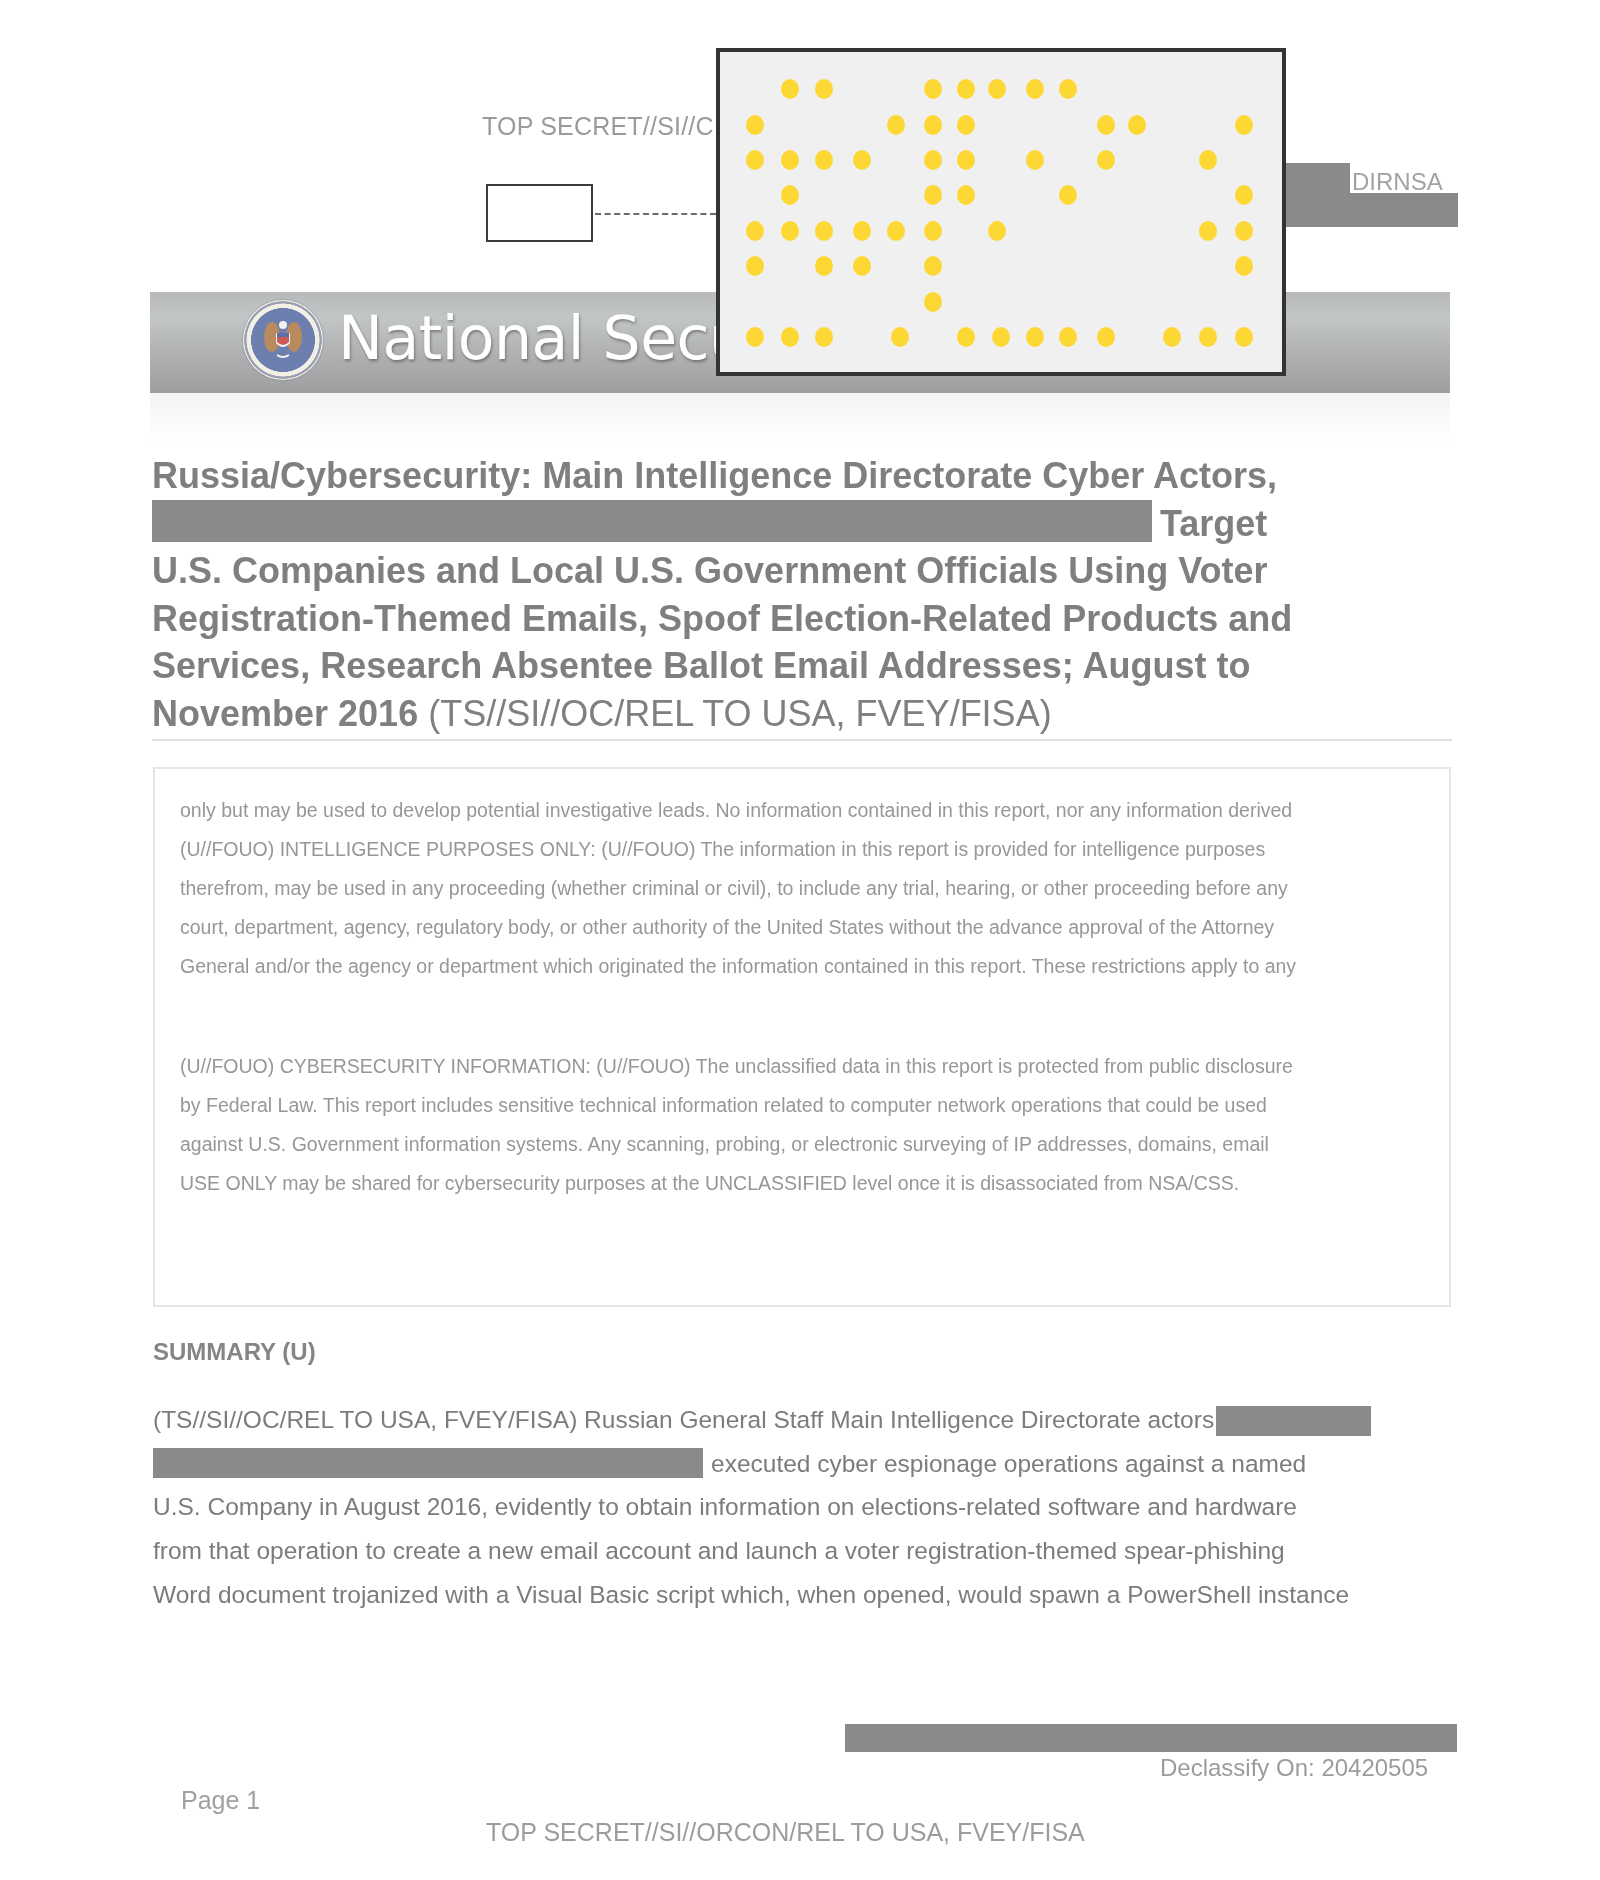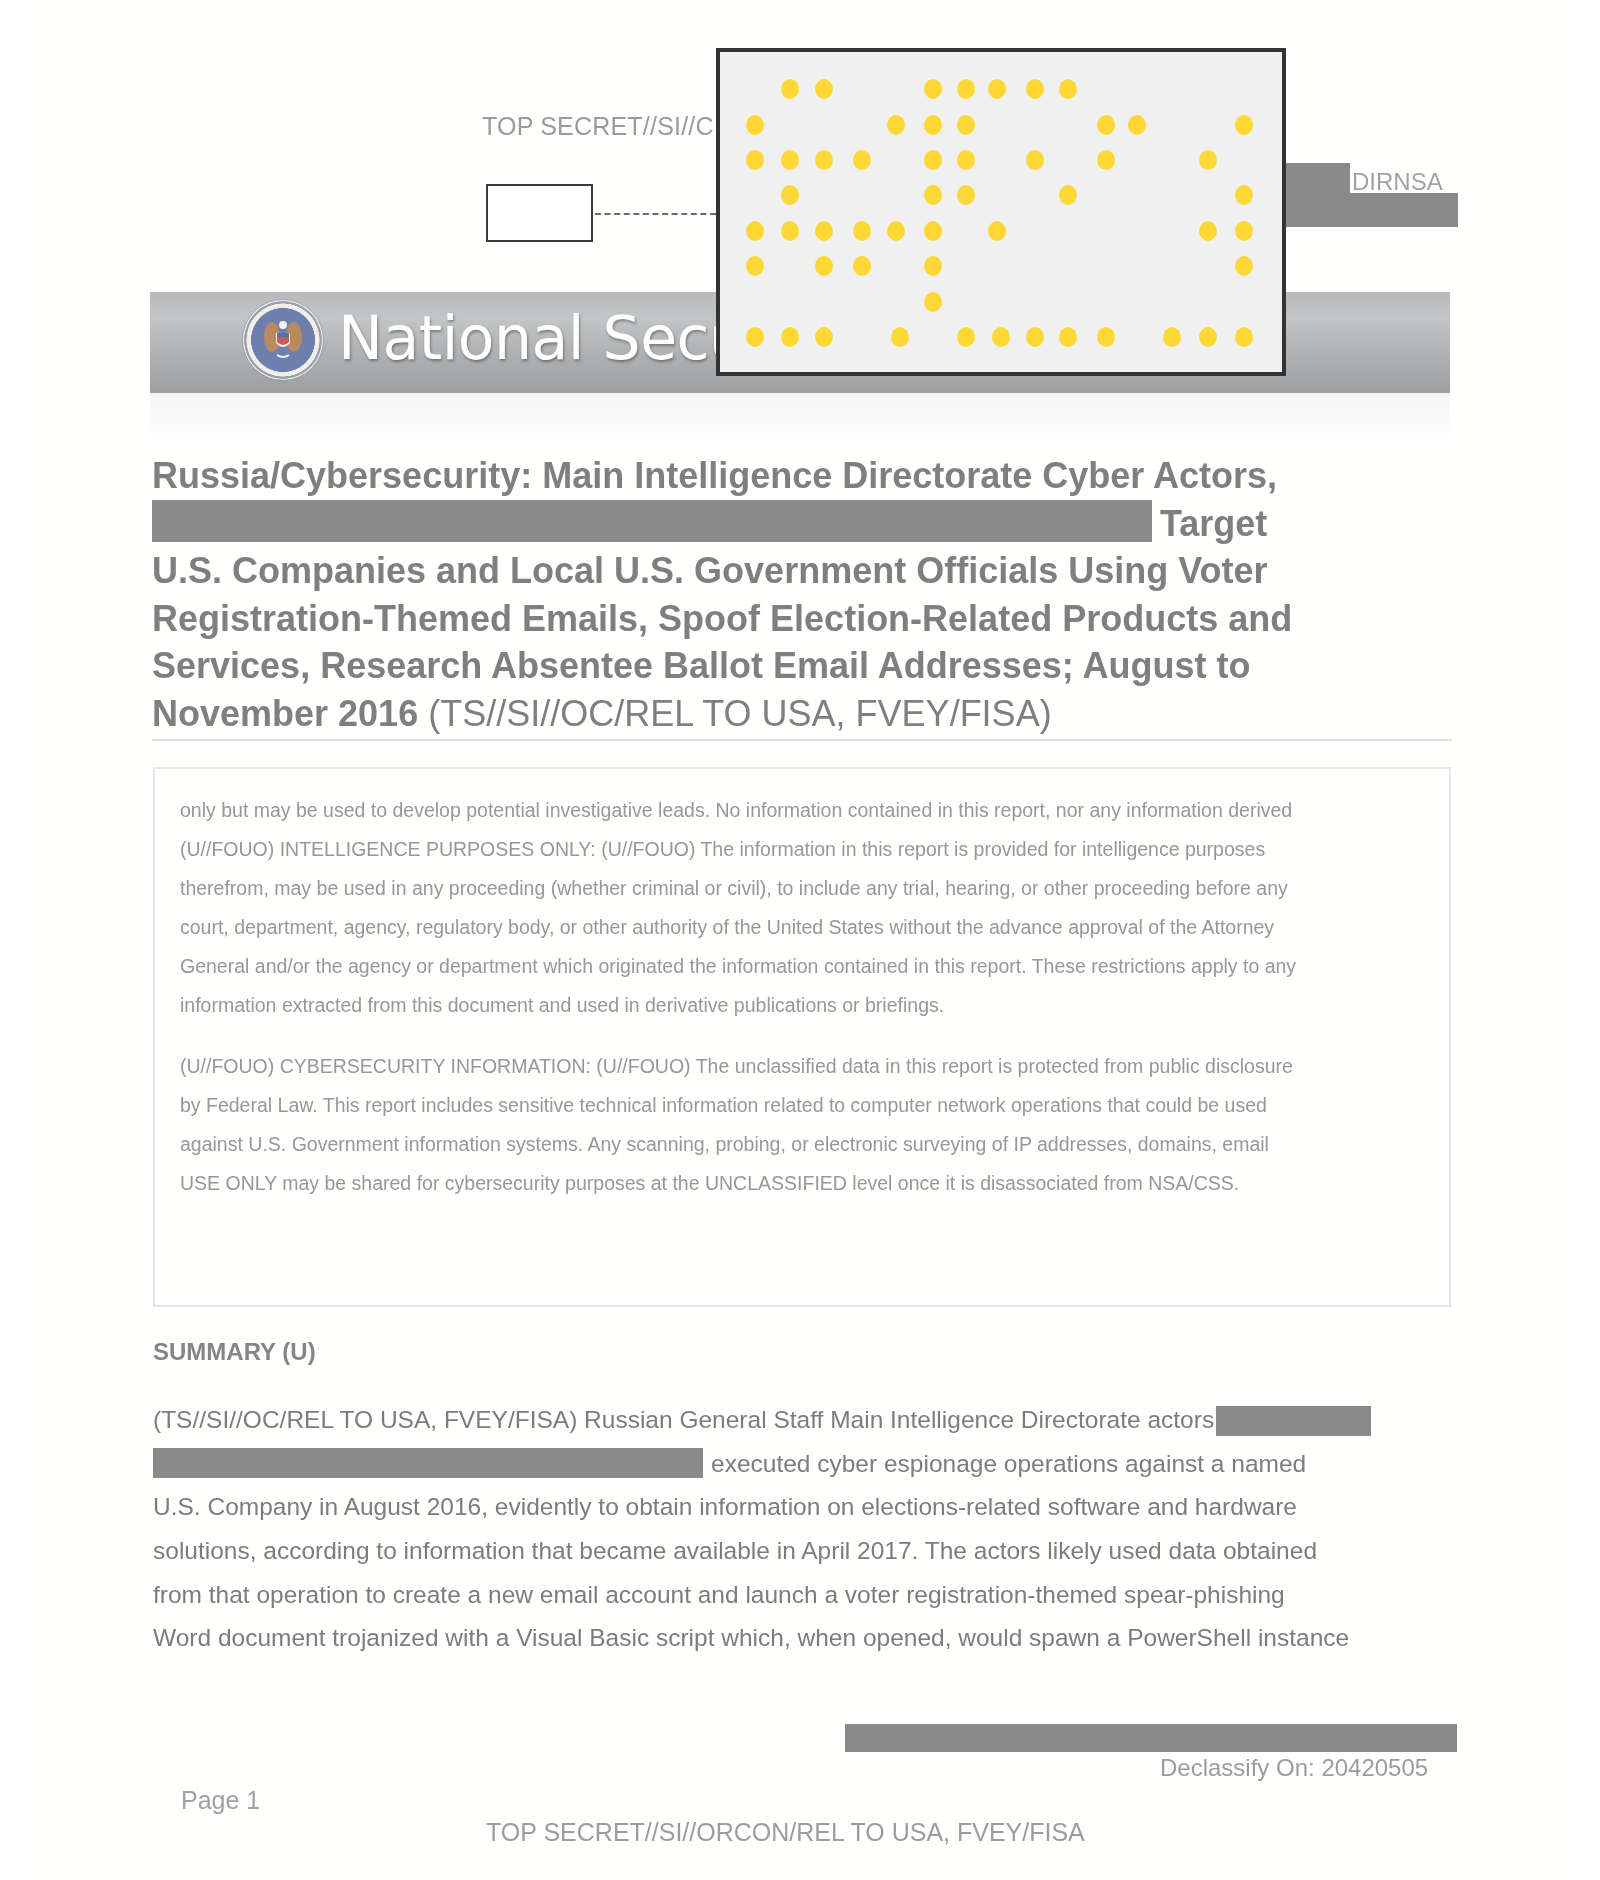--- a/index.html
+++ b/index.html
@@ -151,35 +151,33 @@
 </div>
 <div class="abs title-rule"></div>
 
 <div class="abs caveat-box"></div>
 <div class="abs caveat caveat-1">
   <span class="ln">only but may be used to develop potential investigative leads. No information contained in this report, nor any information derived</span>
   <span class="ln">(U//FOUO) INTELLIGENCE PURPOSES ONLY: (U//FOUO) The information in this report is provided for intelligence purposes</span>
   <span class="ln">therefrom, may be used in any proceeding (whether criminal or civil), to include any trial, hearing, or other proceeding before any</span>
   <span class="ln">court, department, agency, regulatory body, or other authority of the United States without the advance approval of the Attorney</span>
   <span class="ln">General and/or the agency or department which originated the information contained in this report. These restrictions apply to any</span>
-  <span class="ln">information extracted from this document and used in derivative publications or briefings.</span>
 </div>
 <div class="abs caveat caveat-2">
   <span class="ln">(U//FOUO) CYBERSECURITY INFORMATION: (U//FOUO) The unclassified data in this report is protected from public disclosure</span>
   <span class="ln">by Federal Law. This report includes sensitive technical information related to computer network operations that could be used</span>
   <span class="ln">against U.S. Government information systems. Any scanning, probing, or electronic surveying of IP addresses, domains, email</span>
   <span class="ln">USE ONLY may be shared for cybersecurity purposes at the UNCLASSIFIED level once it is disassociated from NSA/CSS.</span>
 </div>
 
 <div class="abs summary-h">SUMMARY (U)</div>
 <div class="abs summary">
   <span class="ln"><span>(TS//SI//OC/REL TO USA, FVEY/FISA) Russian General Staff Main Intelligence Directorate actors</span><span class="sum-redact-1"></span></span>
   <span class="ln"><span class="sum-redact-2"></span><span>executed cyber espionage operations against a named</span></span>
   <span class="ln">U.S. Company in August 2016, evidently to obtain information on elections-related software and hardware</span>
-  <span class="ln">solutions, according to information that became available in April 2017. The actors likely used data obtained</span>
   <span class="ln">from that operation to create a new email account and launch a voter registration-themed spear-phishing</span>
   <span class="ln">Word document trojanized with a Visual Basic script which, when opened, would spawn a PowerShell instance</span>
 </div>
 
 <div class="abs redact foot-redact"></div>
 <div class="abs declassify">Declassify On: 20420505</div>
 <div class="abs page-num">Page 1</div>
 <div class="abs class-bottom">TOP SECRET//SI//ORCON/REL TO USA, FVEY/FISA</div>
 
 </body></html>

